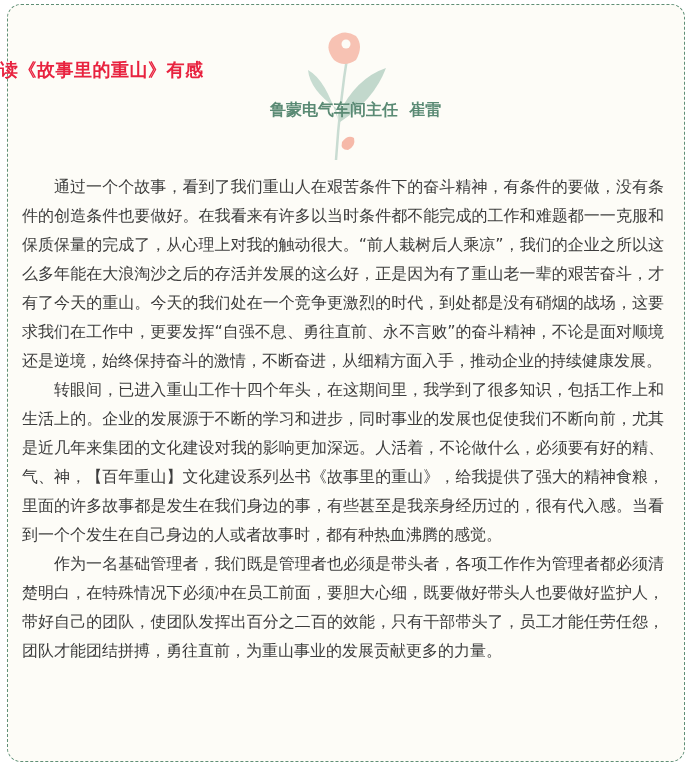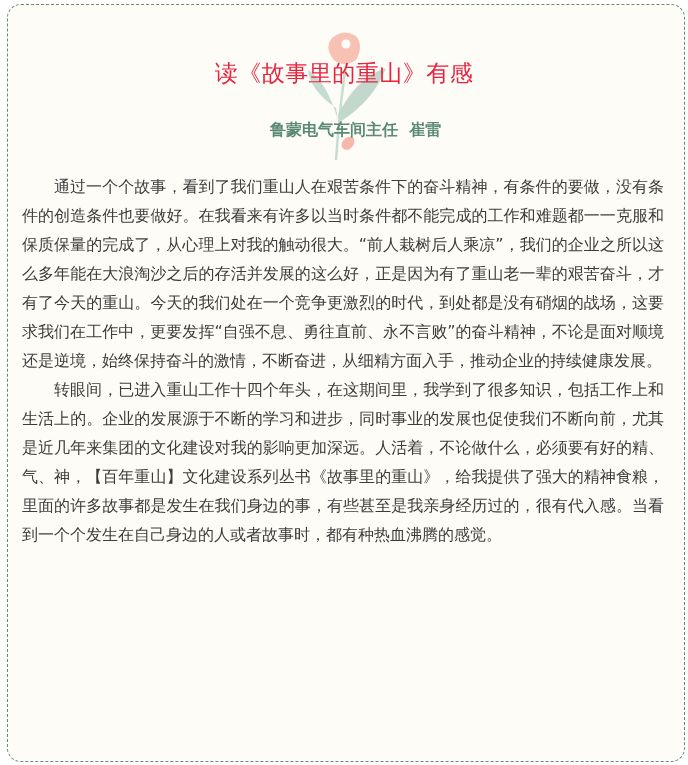--- a/index.html
+++ b/index.html
@@ -6,25 +6,25 @@
     html, body { width: 688px; height: 765px; background: #ffffff; overflow: hidden; }
     body { font-family: "DejaVu Sans", "Liberation Sans", sans-serif; position: relative; }
     .card {
       position: absolute; left: 7px; top: 4px; width: 678px; height: 758px;
       background: #fdfcf7;
       border: 1.5px dashed #5f8f76;
       border-radius: 14px;
     }
     .flower { position: absolute; left: 296px; top: 30px; width: 90px; height: 130px; }
     .title {
-      position: absolute; left: 0; top: 58px; width: 688px; text-align: center;
-      font-size: 23px; font-weight: normal; color: #e8223f; letter-spacing: 0.5px;
+      position: absolute; left: 0; top: 58px; width: 688px; 
+      font-size: 18px; font-weight: bold; color: #e8223f; letter-spacing: 0.5px;
     }
     .byline {
-      position: absolute; left: 270px; top: 120px; width: 200px;
+      position: absolute; left: 270px; top: 100px; width: 200px;
       font-size: 16px; font-weight: bold; color: #5a8a74; white-space: pre;
     }
     .body {
       position: absolute; left: 22px; top: 172px; width: 642px;
       font-size: 16px; line-height: 29px; color: #3c3c3c; text-align: justify;
     }
     .body p { text-indent: 2em; }
   </style>
 </head>
 <body>
@@ -44,13 +44,14 @@
 
   <path d="M46 112 Q52 104 58 108 Q60 116 52 120 Q44 120 46 112 Z" fill="#f6b9a9"></path>
 </svg>
 
 <div class="title">读《故事里的重山》有感</div>
 <div class="byline">鲁蒙电气车间主任  崔雷</div>
 
 <div class="body">
   <p>通过一个个故事，看到了我们重山人在艰苦条件下的奋斗精神，有条件的要做，没有条件的创造条件也要做好。在我看来有许多以当时条件都不能完成的工作和难题都一一克服和保质保量的完成了，从心理上对我的触动很大。“前人栽树后人乘凉”，我们的企业之所以这么多年能在大浪淘沙之后的存活并发展的这么好，正是因为有了重山老一辈的艰苦奋斗，才有了今天的重山。今天的我们处在一个竞争更激烈的时代，到处都是没有硝烟的战场，这要求我们在工作中，更要发挥“自强不息、勇往直前、永不言败”的奋斗精神，不论是面对顺境还是逆境，始终保持奋斗的激情，不断奋进，从细精方面入手，推动企业的持续健康发展。</p>
   <p>转眼间，已进入重山工作十四个年头，在这期间里，我学到了很多知识，包括工作上和生活上的。企业的发展源于不断的学习和进步，同时事业的发展也促使我们不断向前，尤其是近几年来集团的文化建设对我的影响更加深远。人活着，不论做什么，必须要有好的精、气、神，【百年重山】文化建设系列丛书《故事里的重山》，给我提供了强大的精神食粮，里面的许多故事都是发生在我们身边的事，有些甚至是我亲身经历过的，很有代入感。当看到一个个发生在自己身边的人或者故事时，都有种热血沸腾的感觉。</p>
+  <p>作为一名基础管理者，我们既是管理者也必须是带头者，各项工作作为管理者都必须清楚明白，在特殊情况下必须冲在员工前面，要胆大心细，既要做好带头人也要做好监护人，带好自己的团队，使团队发挥出百分之二百的效能，只有干部带头了，员工才能任劳任怨，团队才能团结拼搏，勇往直前，为重山事业的发展贡献更多的力量。</p>
 </div>
 
 </body></html>

